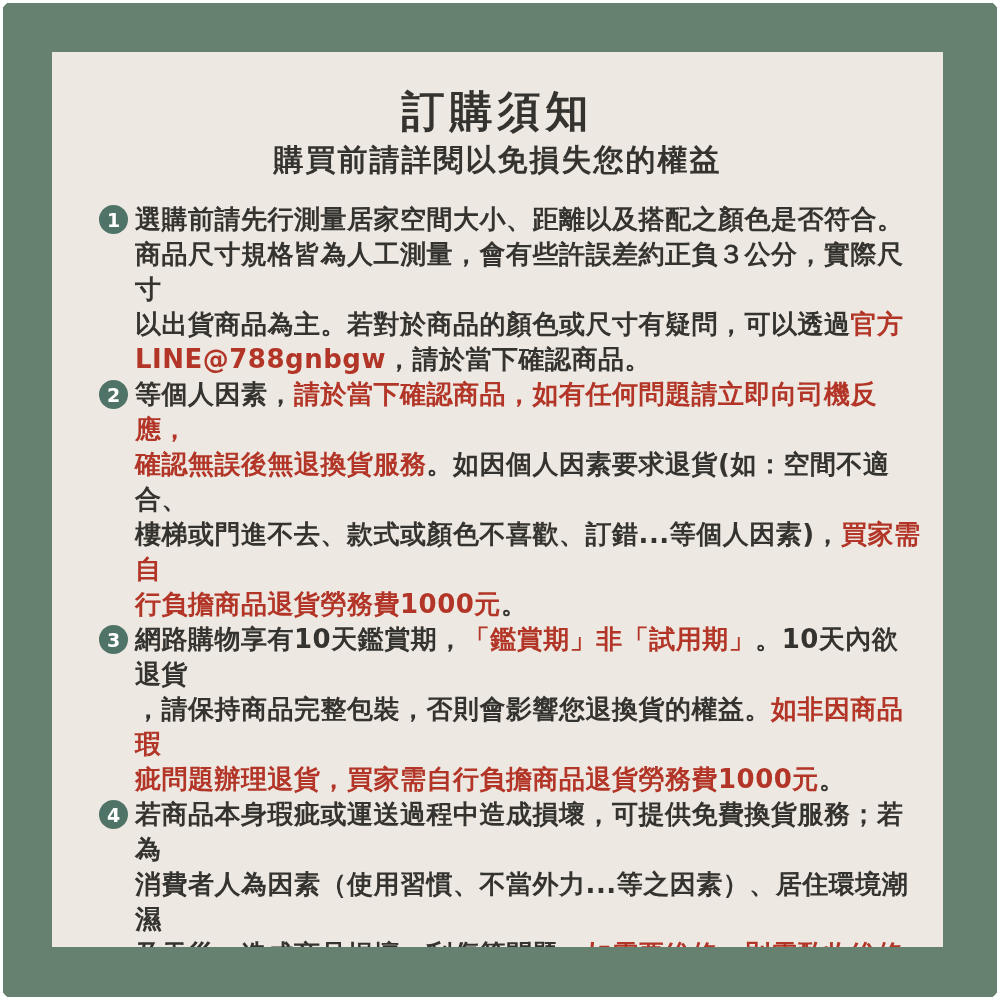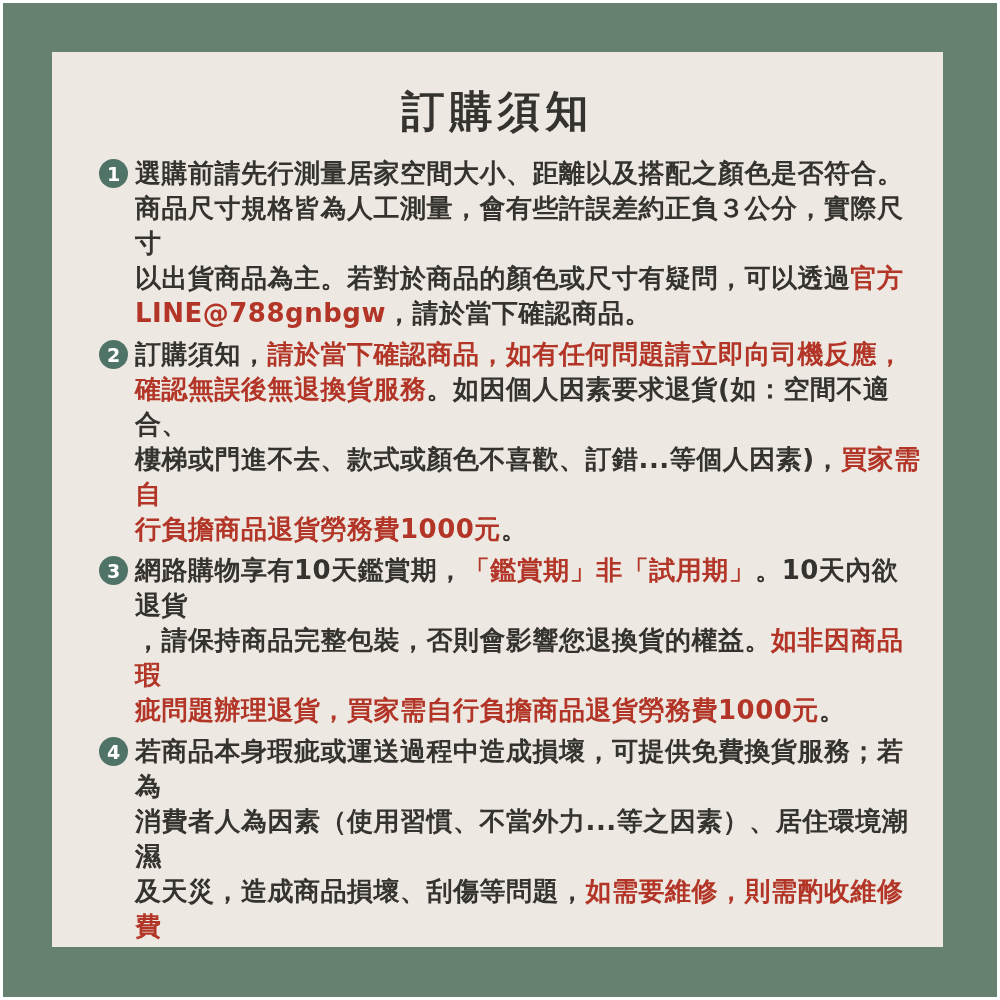--- a/index.html
+++ b/index.html
@@ -16,20 +16,21 @@
   body {
     width: 1000px; height: 1000px;
     background: var(--outer-margin);
     font-family: "DejaVu Sans", "Liberation Sans", sans-serif;
   }
   .canvas {
     position: relative;
     width: 1000px; height: 1000px;
     background: var(--outer-margin);
     overflow: hidden;
+    border-radius: 17px;
   }
   .frame {
     position: absolute;
     inset: 3px;
     background: var(--frame-green);
   }
   .panel {
     position: absolute;
     left: 49px; top: 49px;
     width: 891px; height: 895px;
@@ -72,43 +73,43 @@
     align-items: center;
     justify-content: center;
   }
   .item-text {
     font-size: 26px;
     line-height: 35px;
     font-weight: 600;
     color: var(--text-dark);
     white-space: pre-line;
     letter-spacing: 0.5px;
-    margin-top: 6px;
   }
   .seg-dark { color: var(--text-dark); }
   .seg-red  { color: var(--text-red); }
 </style>
 </head>
 <body>
 
 <div class="canvas">
   <div class="frame">
     <div class="panel">
       <h1 class="title">訂購須知</h1>
+      <h2 class="subtitle">購買前請詳閱以免損失您的權益</h2>
       <div class="items" id="notice-list">
           <div class="item">
             <span class="badge">1</span>
             <div class="item-text"><span class="seg-dark">選購前請先行測量居家空間大小、距離以及搭配之顏色是否符合。
 商品尺寸規格皆為人工測量，會有些許誤差約正負３公分，實際尺寸
 以出貨商品為主。若對於商品的顏色或尺寸有疑問，可以透過</span><span class="seg-red">官方
 LINE@788gnbgw</span><span class="seg-dark">，請於當下確認商品。</span></div>
           </div>
           <div class="item">
             <span class="badge">2</span>
-            <div class="item-text"><span class="seg-dark">訂購須知，</span><span class="seg-red">請於當下確認商品，如有任何問題請立即向司機反應，
+            <div class="item-text"><span class="seg-dark">等個人因素，</span><span class="seg-red">請於當下確認商品，如有任何問題請立即向司機反應，
 確認無誤後無退換貨服務</span><span class="seg-dark">。如因個人因素要求退貨(如：空間不適合、
 樓梯或門進不去、款式或顏色不喜歡、訂錯...等個人因素)，</span><span class="seg-red">買家需自
 行負擔商品退貨勞務費1000元</span><span class="seg-dark">。</span></div>
           </div>
           <div class="item">
             <span class="badge">3</span>
             <div class="item-text"><span class="seg-dark">網路購物享有10天鑑賞期，</span><span class="seg-red">「鑑賞期」非「試用期」</span><span class="seg-dark">。10天內欲退貨
 ，請保持商品完整包裝，否則會影響您退換貨的權益。</span><span class="seg-red">如非因商品瑕
 疵問題辦理退貨，買家需自行負擔商品退貨勞務費1000元</span><span class="seg-dark">。</span></div>
           </div>

